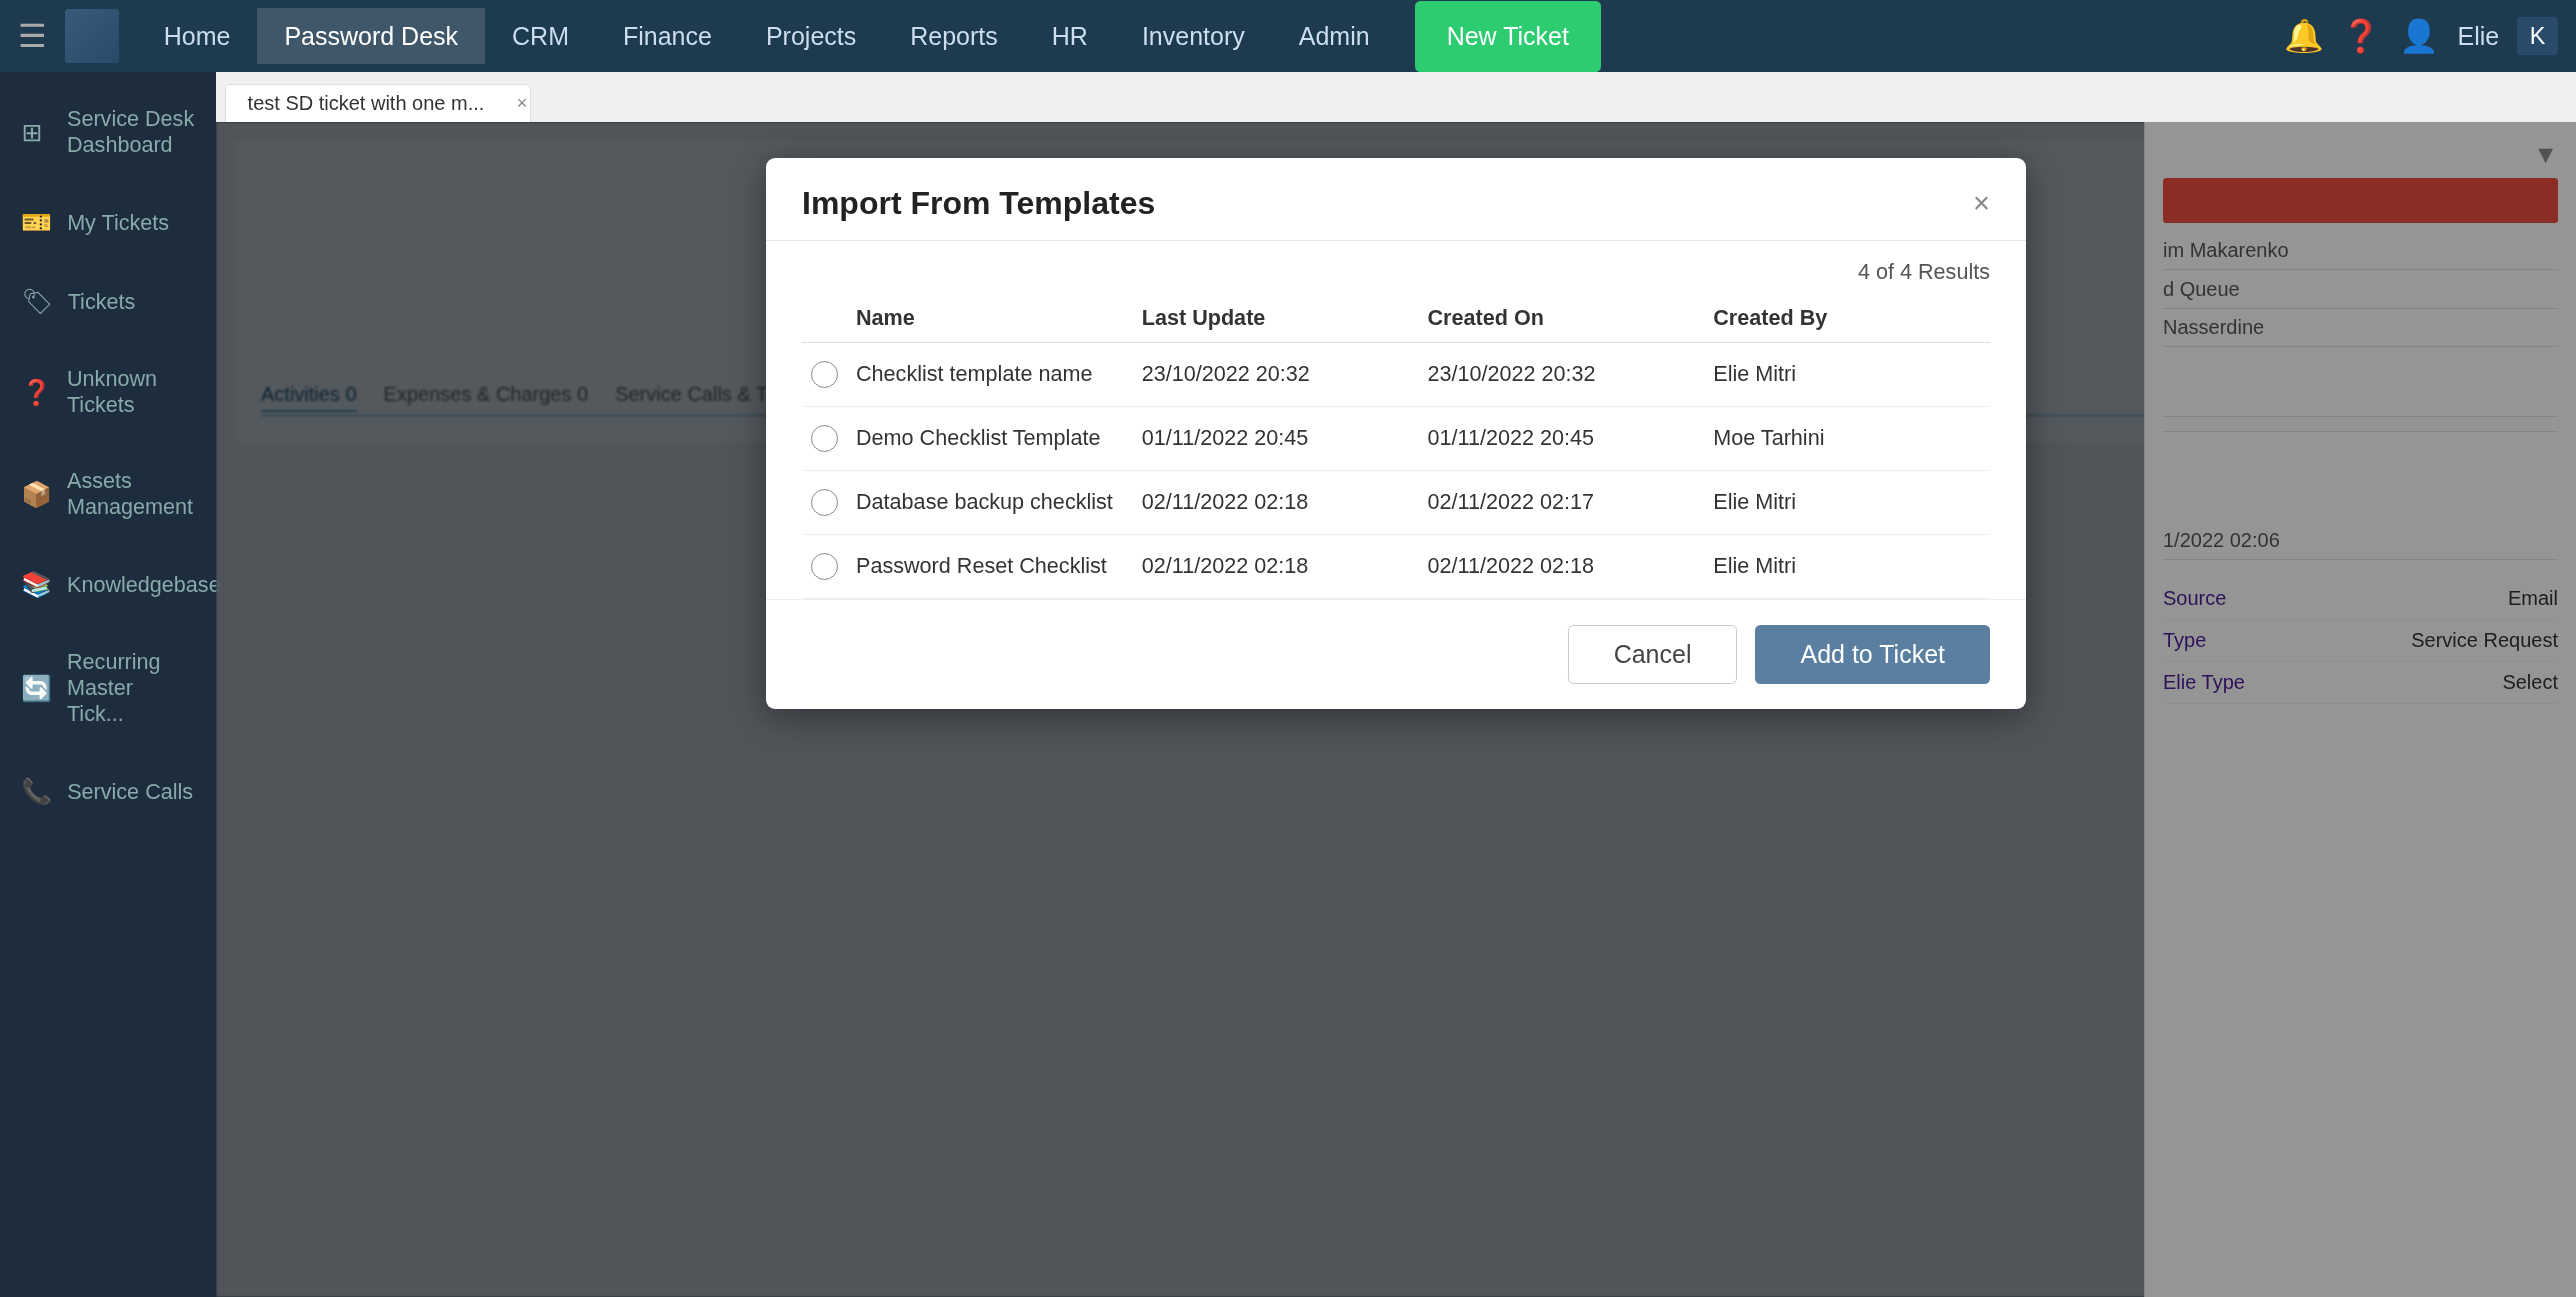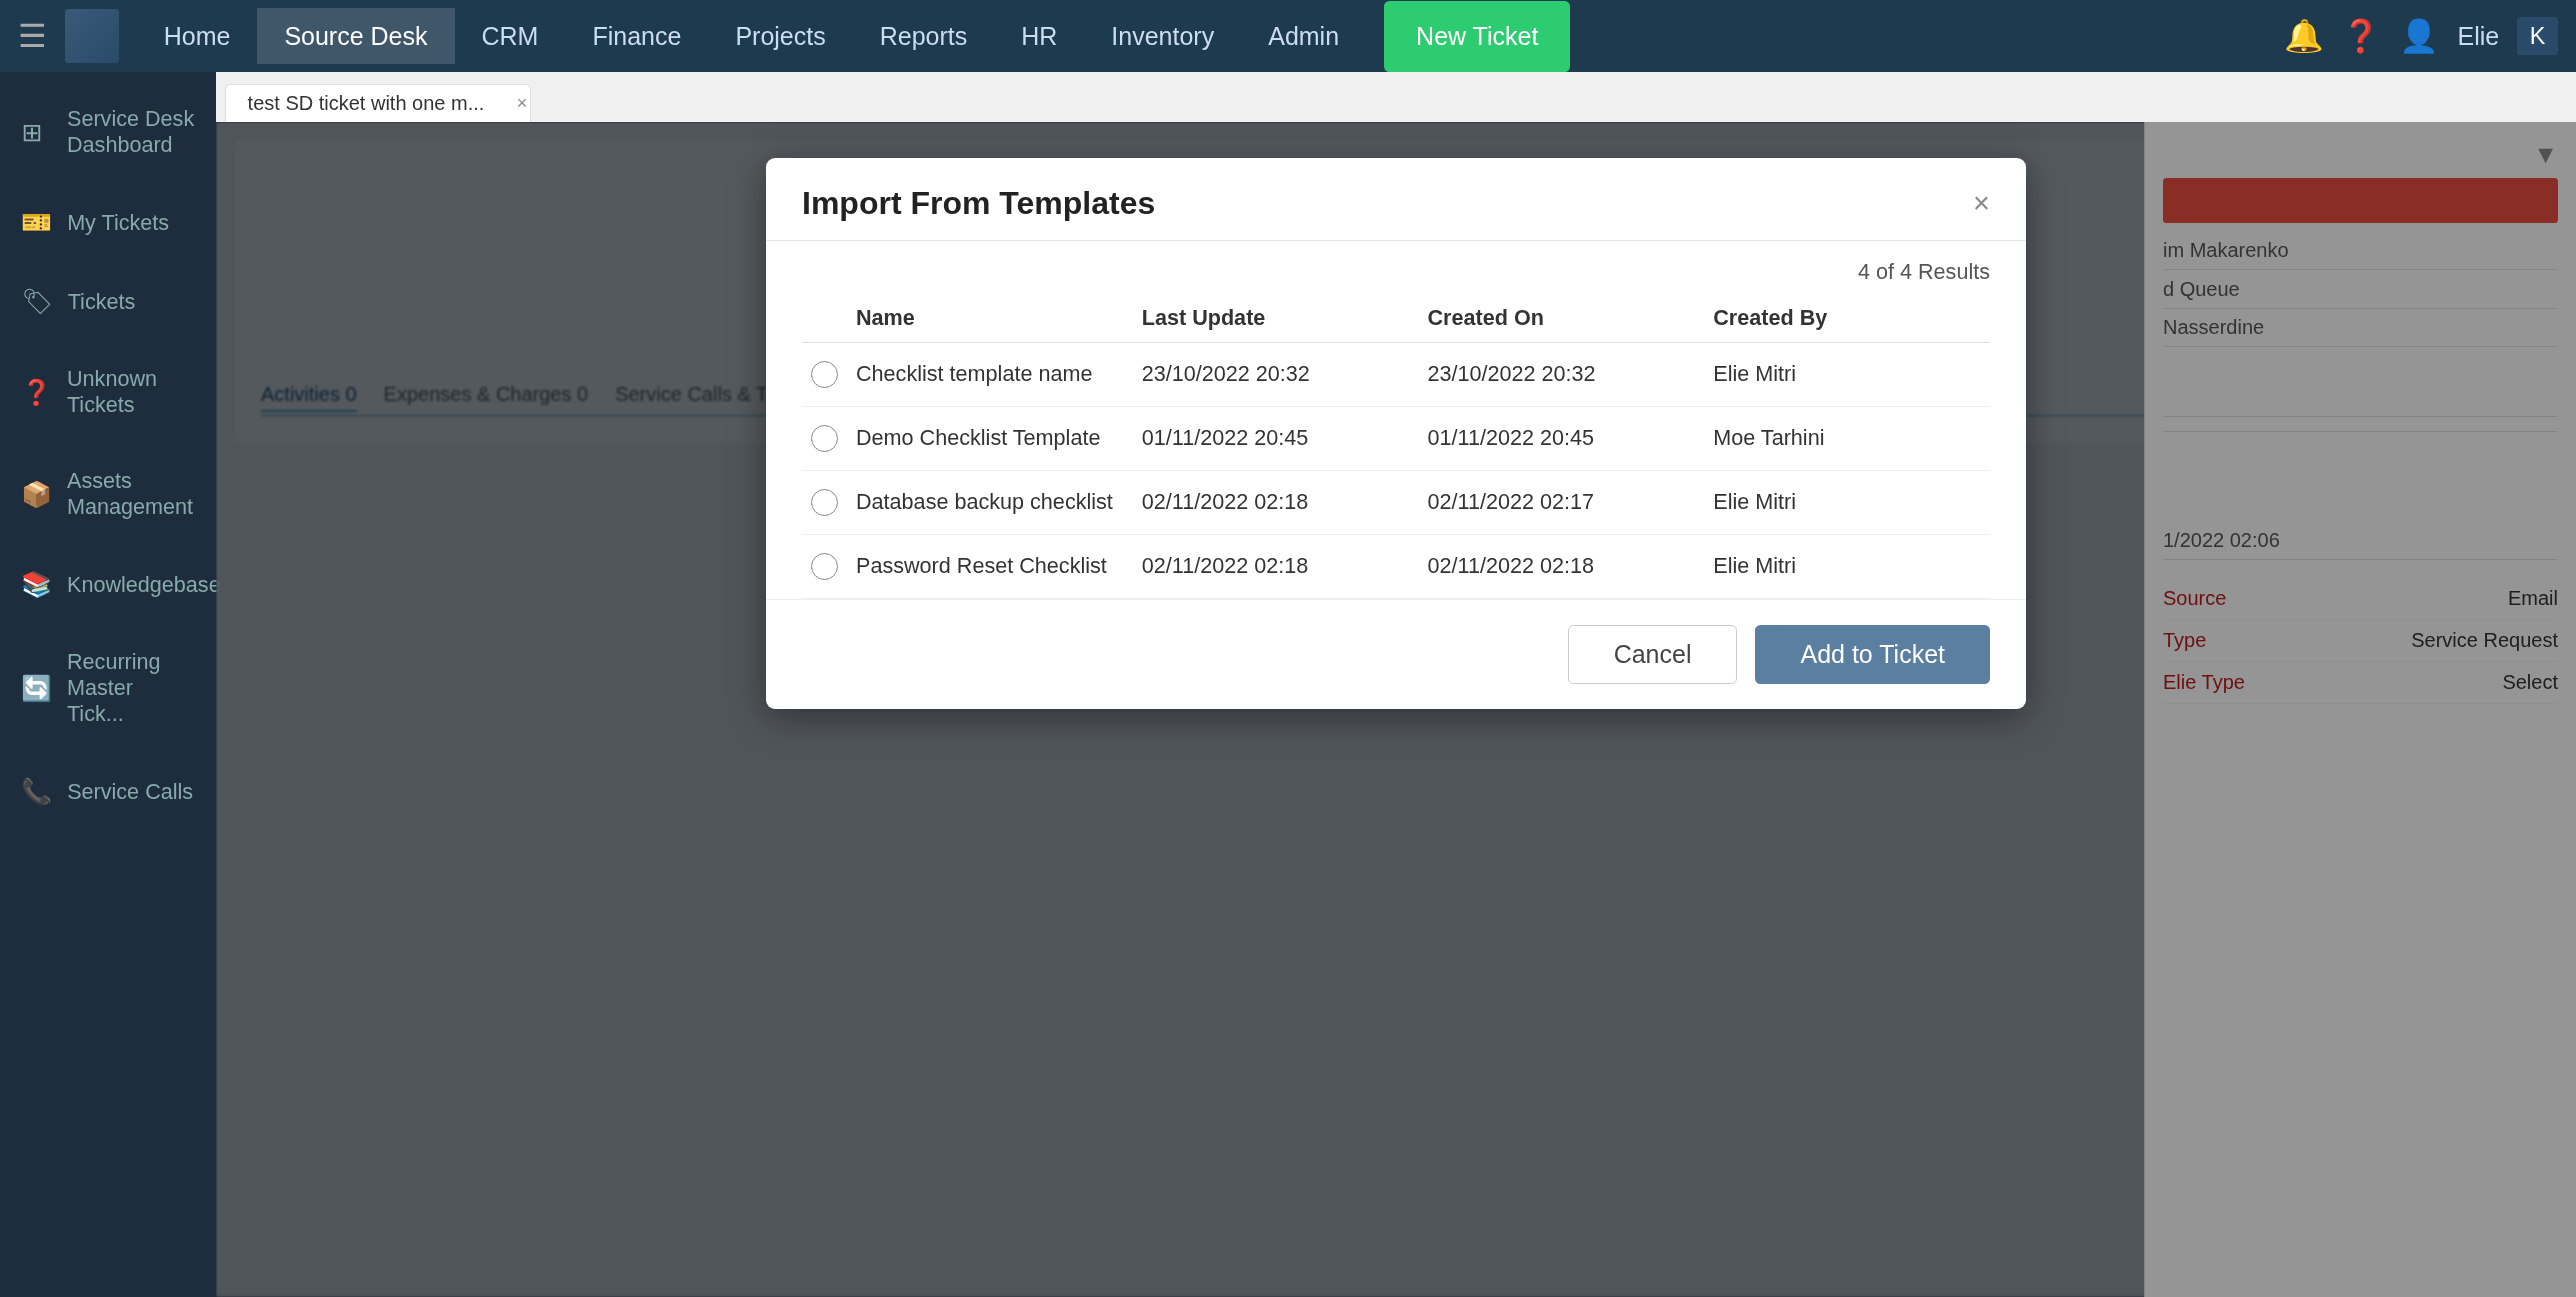--- a/index.html
+++ b/index.html
@@ -284,34 +284,34 @@
       z-index: 80;
       padding: 18px;
     }
     .right-panel-row {
       display: flex;
       justify-content: space-between;
       padding: 9px 0;
       border-bottom: 0.9px solid #eee;
       font-size: 20px;
     }
-    .right-panel-label { color: #b91c1c; }
+    .right-panel-label { color: #4c1d95; }
     .right-panel-value { color: #333; }
   </style>
 </head>
 <body>
 
 <nav class="top-nav">
   <span class="nav-hamburger">☰</span>
   <div class="nav-avatar">
     <div style="width:100%;height:100%;background:linear-gradient(135deg,#3a5a7a,#2a4a6a);"></div>
   </div>
   <div class="nav-links">
     <div class="nav-link">Home</div>
-    <div class="nav-link active">Source Desk</div>
+    <div class="nav-link active">Password Desk</div>
     <div class="nav-link">CRM</div>
     <div class="nav-link">Finance</div>
     <div class="nav-link">Projects</div>
     <div class="nav-link">Reports</div>
     <div class="nav-link">HR</div>
     <div class="nav-link">Inventory</div>
     <div class="nav-link">Admin</div>
     <button class="nav-btn-new-ticket">New Ticket</button>
   </div>
   <div class="nav-right">

